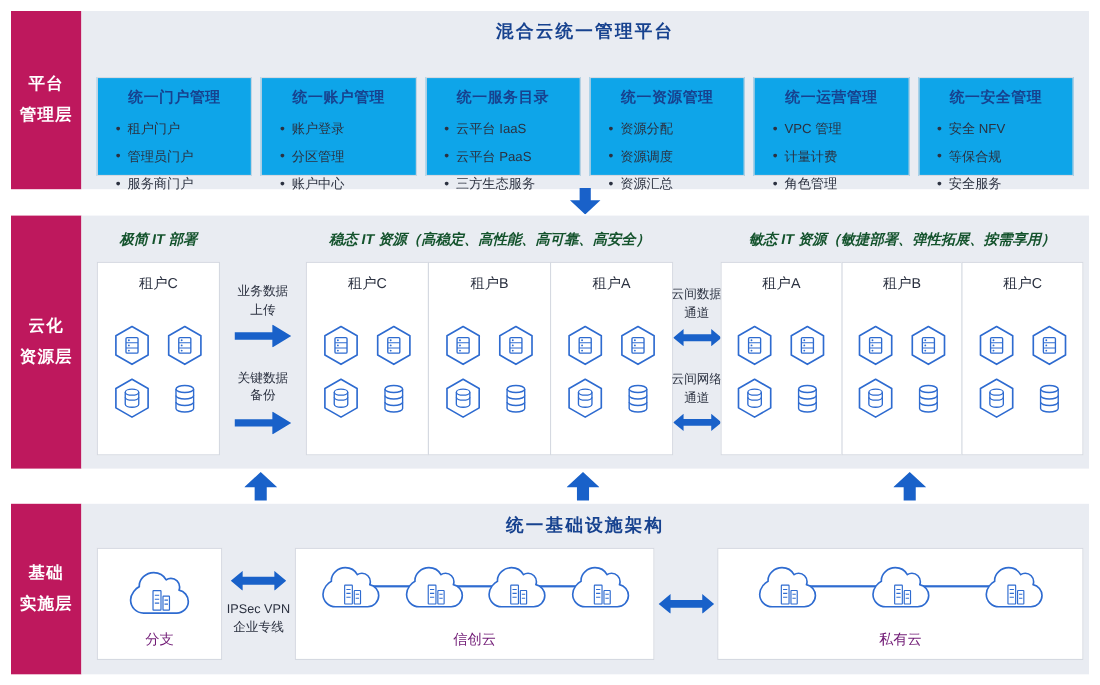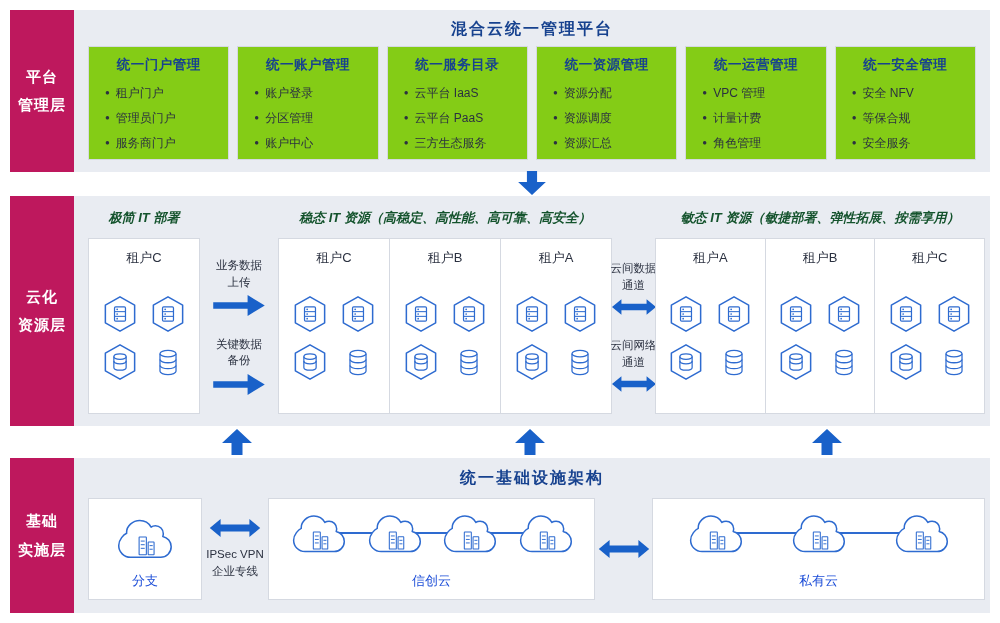--- a/index.html
+++ b/index.html
@@ -17,21 +17,21 @@
     align-items:center; justify-content:center; text-align:center;
     font-size:15px; font-weight:bold; line-height:1.9; letter-spacing:1px;
   }
   .layer-body { flex:1; position:relative; background:#E9ECF2; }
 
   .band-title { position:absolute; left:0; right:0; text-align:center;
     font-size:16px; font-weight:bold; color:#17428F; letter-spacing:2px; }
 
   
   .modules { position:absolute; top:36px; left:14px; right:14px; bottom:12px; display:flex; gap:8px; }
-  .module { flex:1; background:#84cc16; border:1px solid #D5D9E1; padding-top:9px; }
+  .module { flex:1; background:#0ea5e9; border:1px solid #D5D9E1; padding-top:9px;margin-top:24px; }
   .module-title { text-align:center; font-size:13.5px; font-weight:bold; color:#17428F; margin-bottom:7px; letter-spacing:.5px; }
   .module-list { list-style:none; padding-left:16px; }
   .module-list li { font-size:12px; color:#2B3140; line-height:2.1; white-space:nowrap; }
   .module-list li::before { content:"●"; font-size:8px; margin-right:6px; vertical-align:2px; color:#2B3140; }
 
   
   .group-header { position:absolute; top:13px; text-align:center; font-size:13px;
     font-weight:bold; font-style:italic; color:#14532d; white-space:nowrap; }
   .h-left  { left:14px;  width:112px; }
   .h-mid   { left:204px; width:334px; }
@@ -58,21 +58,21 @@
   .flow svg { margin-top:5px; }
 
   
   .i-box { position:absolute; background:#fff; border:1px solid #D5D9E1; }
   .b-branch    { left:14px;  top:40px; width:114px; height:102px; }
   .vpn-zone    { left:128px; top:40px; width:66px;  height:102px; justify-content:center; }
   .vpn-zone .flow-label { margin-top:9px; }
   .b-xinchuang { left:194px; top:40px; width:327px; height:102px; }
   .link-zone   { left:521px; top:40px; width:57px;  height:102px; justify-content:center; }
   .b-private   { left:578px; top:40px; width:333px; height:102px; }
-  .i-label { position:absolute; bottom:9px; left:0; right:0; text-align:center; font-size:13px; color:#1d4ed8; }
+  .i-label { position:absolute; bottom:9px; left:0; right:0; text-align:center; font-size:13px; color:#701a75; }
   .cloud-item { position:absolute; top:12px; }
   .branch-cloud { position:absolute; top:16px; left:50%; transform:translateX(-50%); }
   .cloud-line { position:absolute; top:33px; height:2px; background:#2E6BD0; }
 
   
   .icon { color:#2E6BD0; display:block; }
   .arr  { color:#1961C9; display:block; }
   .gap-arrow-down { position:absolute; left:517px; top:171px; }
   .up-arrow { position:absolute; top:428px; transform:scaleY(-1); }
 </style>

